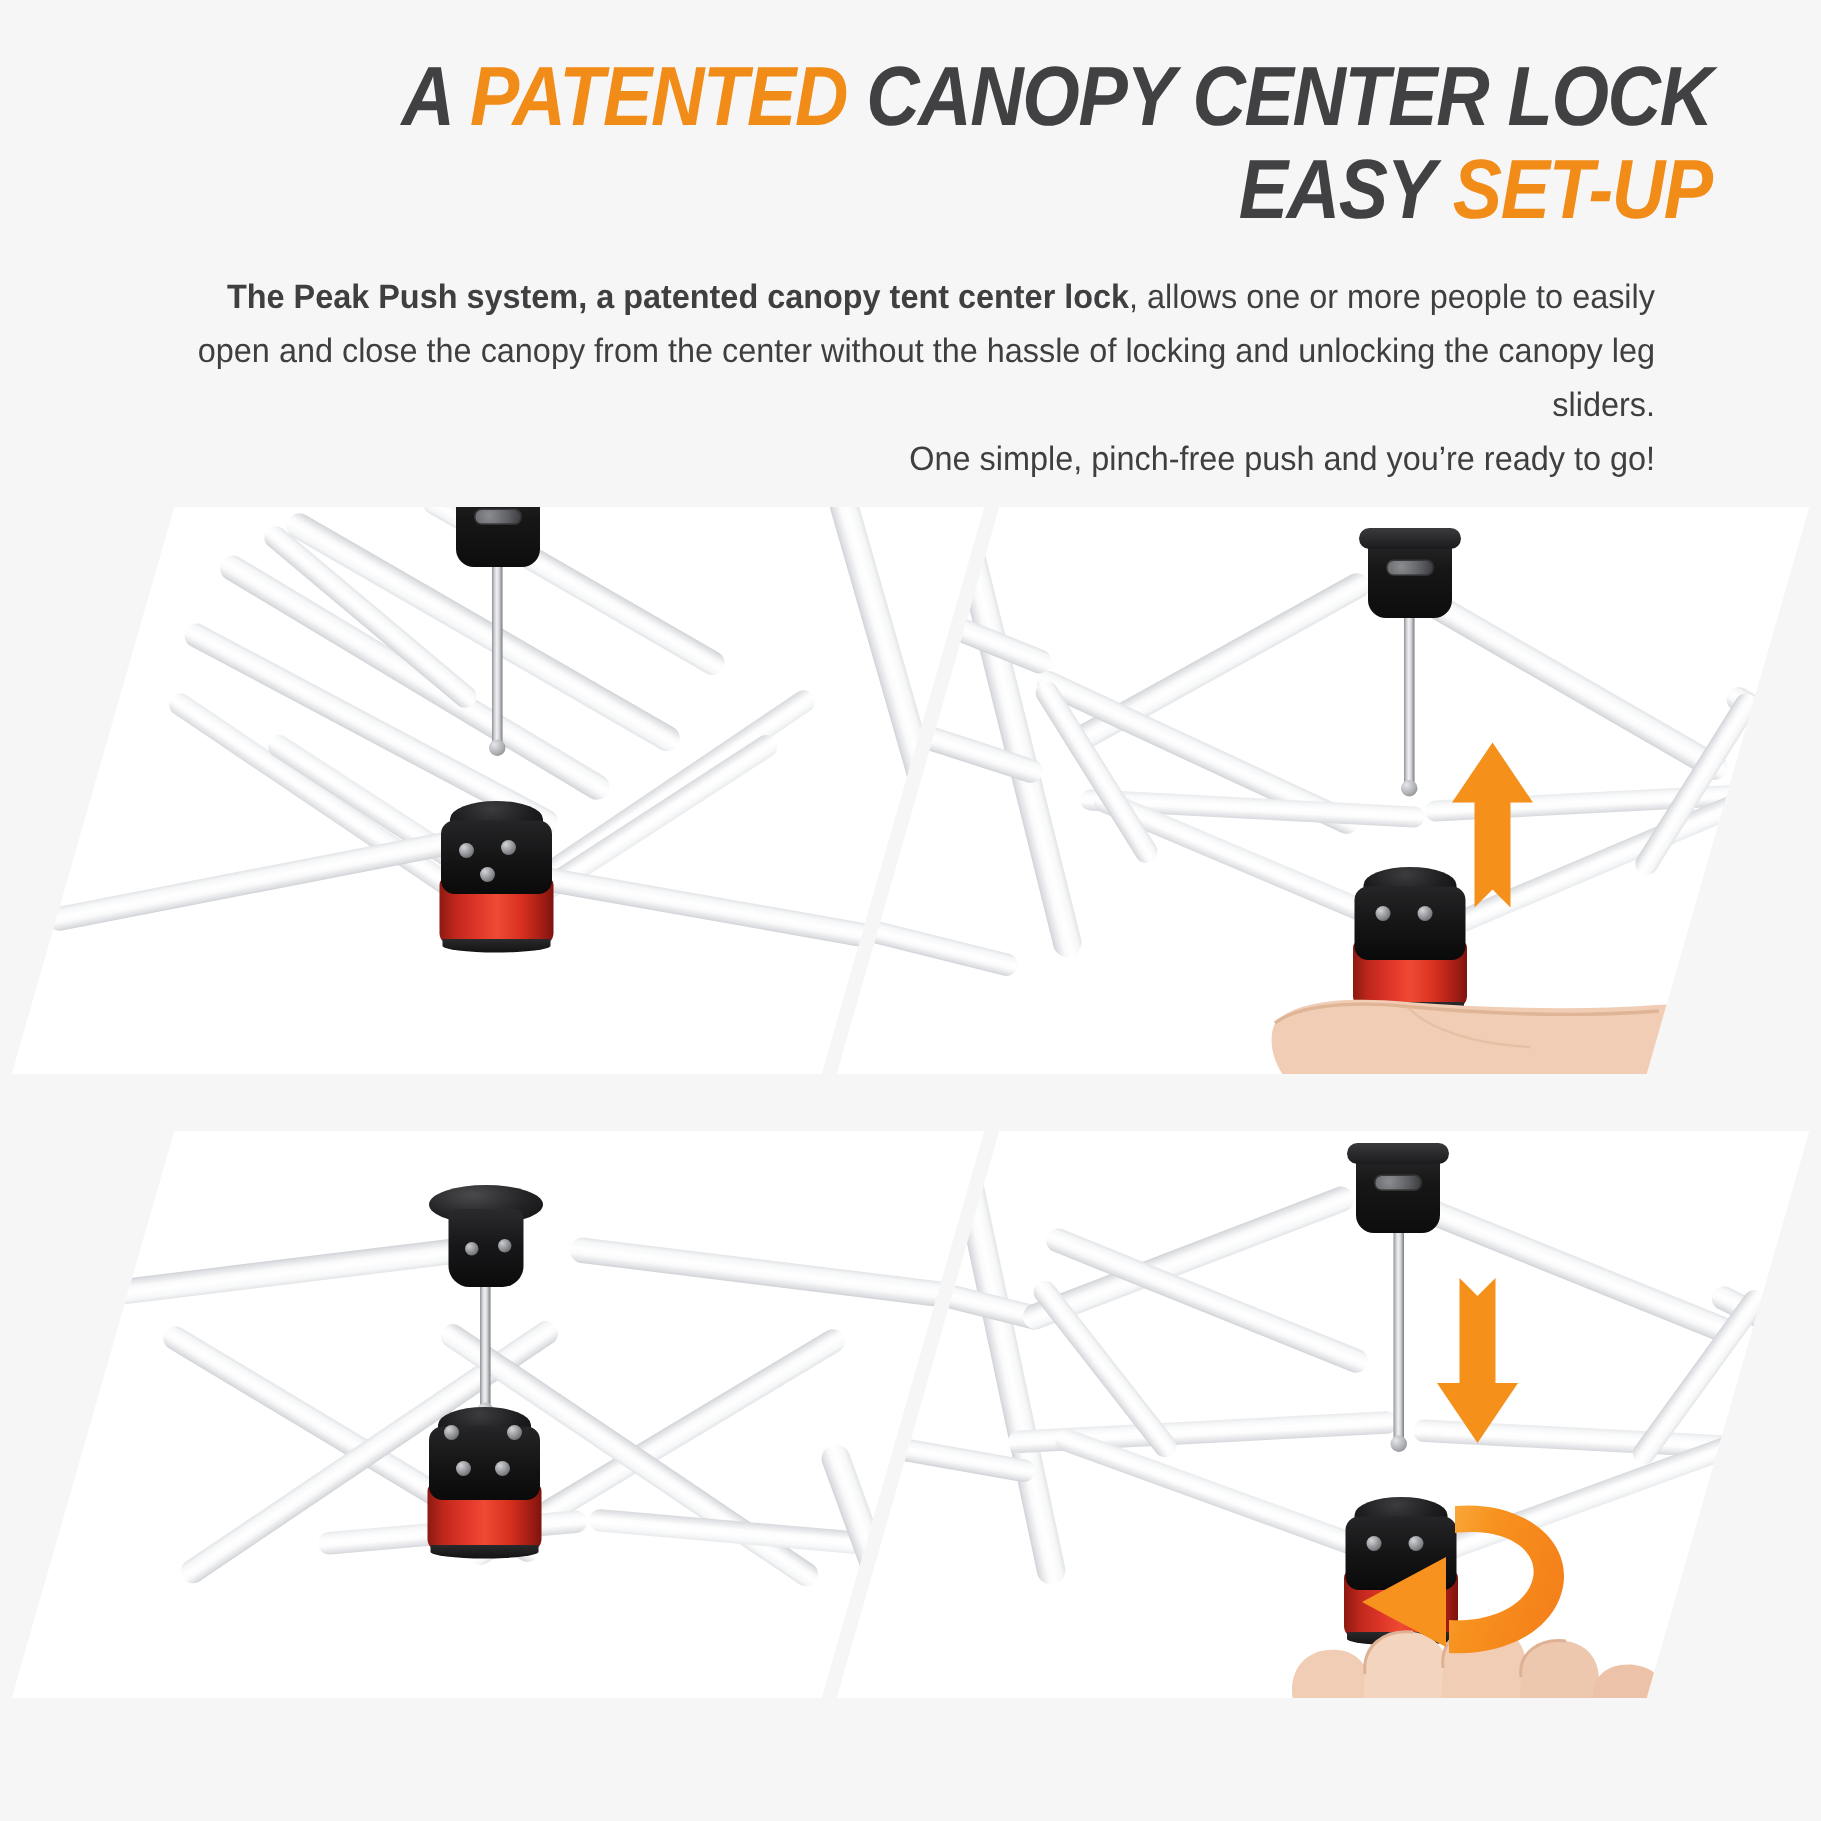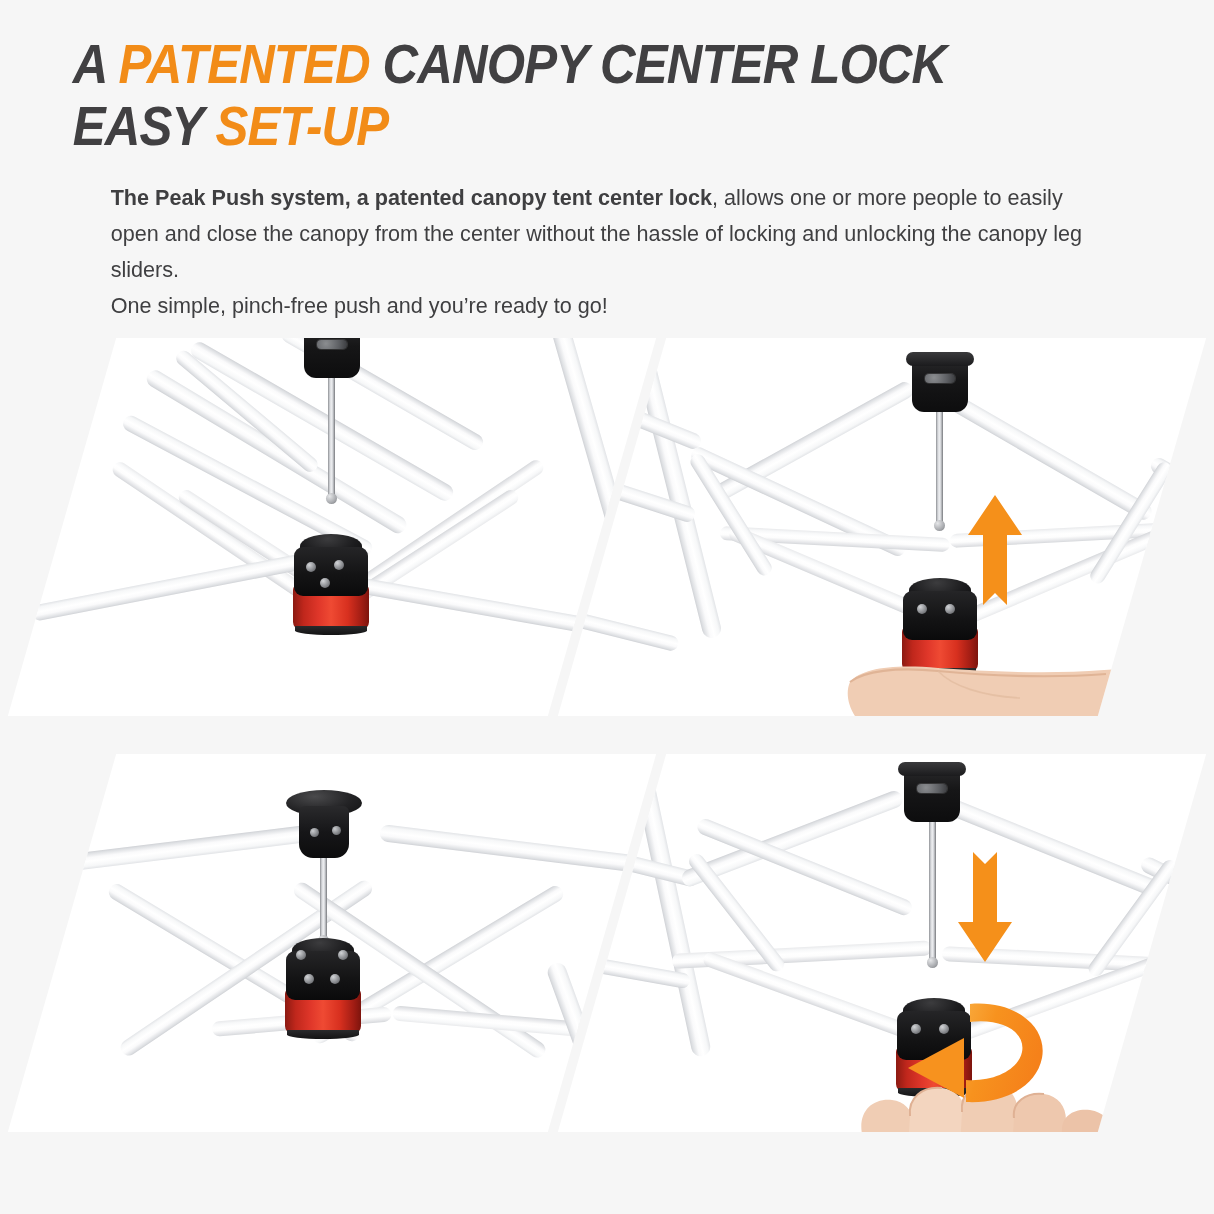--- a/index.html
+++ b/index.html
@@ -18,21 +18,21 @@
     height: 1214px;
     background: #f6f6f6;
   }
 
   
   .header {
     position: absolute;
     top: 36px;
     left: 0;
     width: 1214px;
-    text-align: left;
+    text-align: right;
   }
 
   .title-line {
     font-family: "Liberation Sans Narrow", "Liberation Sans", sans-serif;
     font-weight: bold;
     font-style: italic;
     font-size: 56px;
     line-height: 56px;
     letter-spacing: -1px;
     color: #414042;

